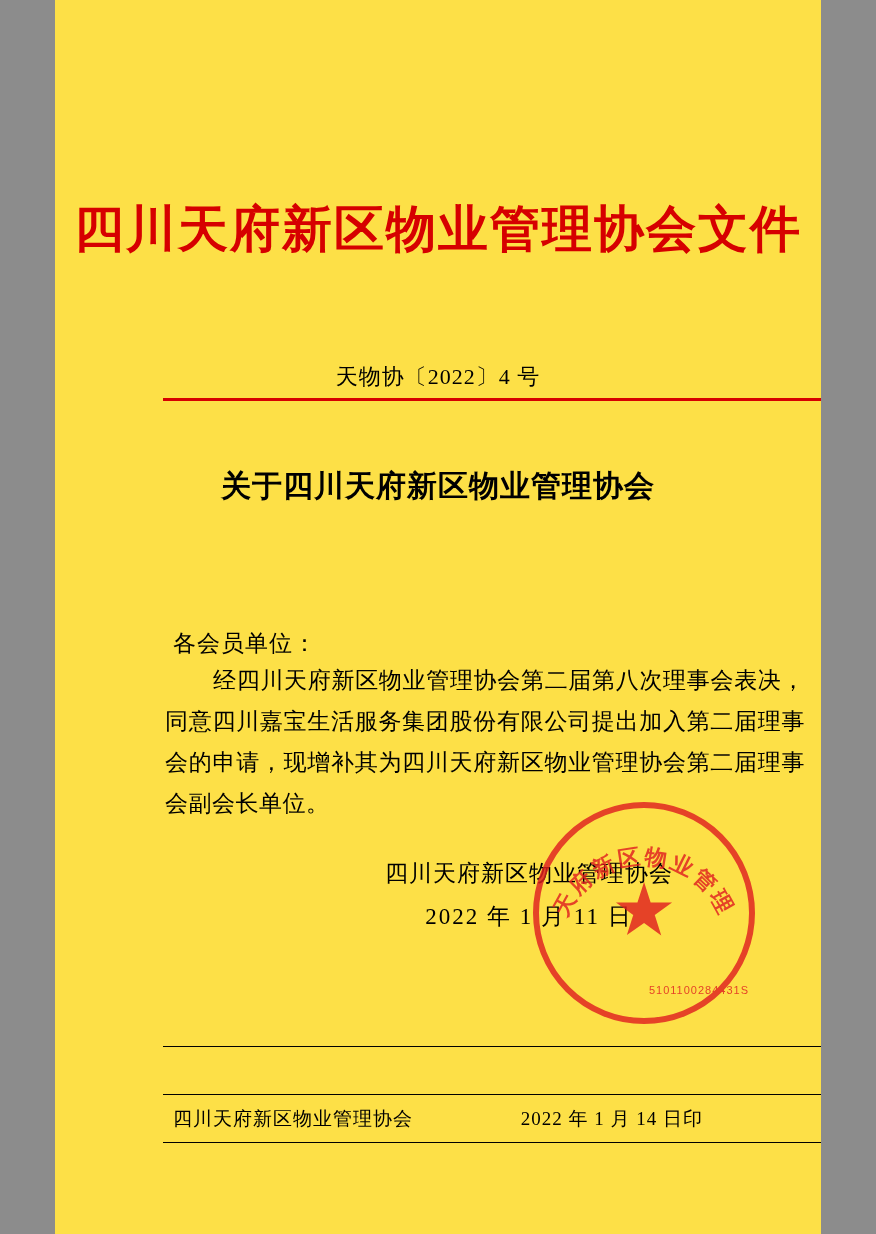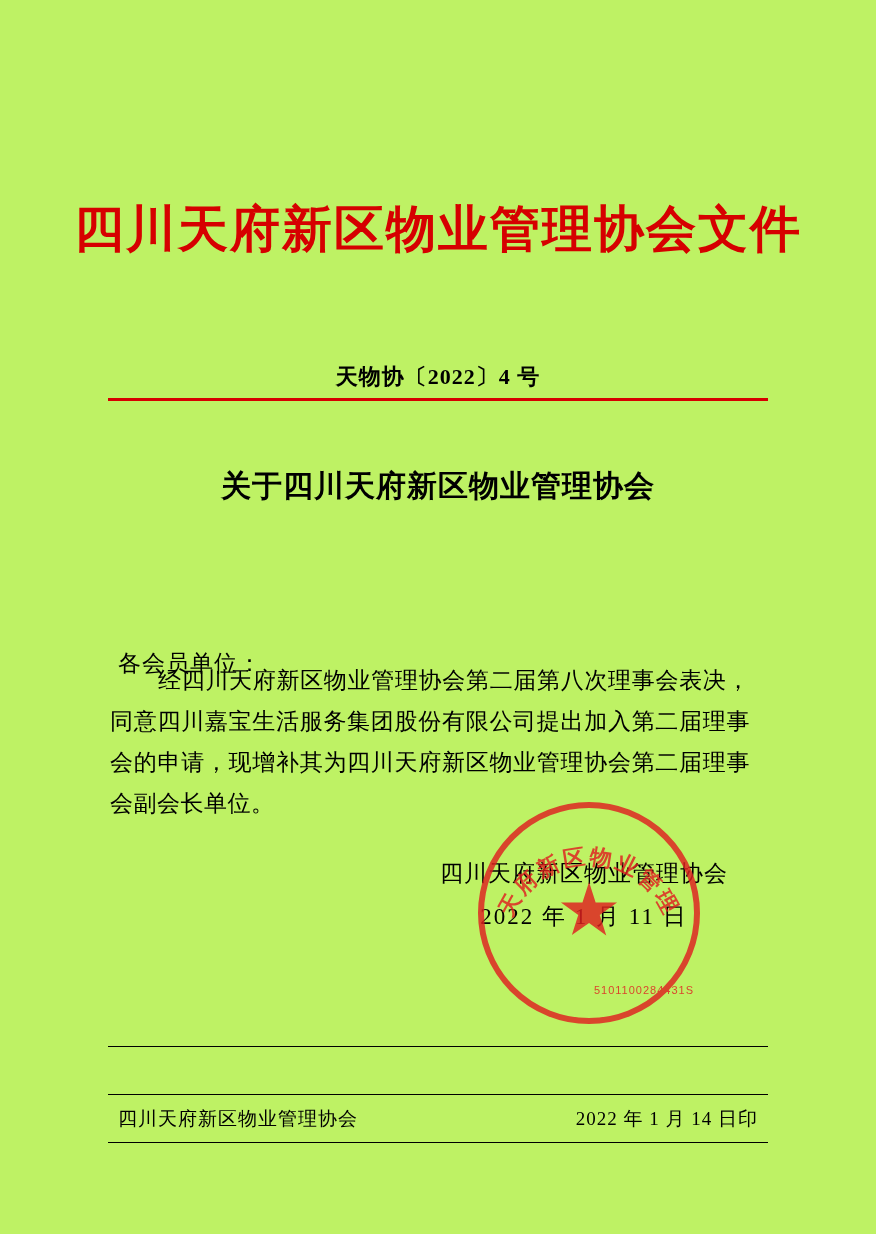--- a/index.html
+++ b/index.html
@@ -2,23 +2,23 @@
 <html lang="zh"><head>
 <meta charset="utf-8">
 <style>
   html, body {
     margin: 0;
     padding: 0;
     background: #8c8c8c;
   }
   .page {
     position: relative;
-    width: 876px;
+    width: 766px;
     height: 1234px;
-    background: #bef264;
+    background: #fde047;
     margin: 0 auto;
     overflow: hidden;
     font-family: "Liberation Serif", "DejaVu Serif", serif;
     color: #000000;
   }
 
   
   .doc-title {
     position: absolute;
     top: 196px;
@@ -34,21 +34,20 @@
   }
 
   .doc-number {
     position: absolute;
     top: 362px;
     left: 0;
     width: 100%;
     text-align: center;
     font-size: 22px;
     letter-spacing: 1px;
-    font-weight: bold;
   }
 
   .red-rule {
     position: absolute;
     top: 398px;
     left: 108px;
     width: 660px;
     height: 3px;
     background: #d60000;
   }
@@ -63,21 +62,21 @@
     font-size: 30px;
     font-weight: bold;
     line-height: 52px;
     letter-spacing: 1px;
   }
   .subject div { white-space: nowrap; }
 
   
   .salutation {
     position: absolute;
-    top: 648px;
+    top: 628px;
     left: 118px;
     font-size: 23px;
     letter-spacing: 1px;
   }
 
   .body-text {
     position: absolute;
     top: 660px;
     left: 110px;
     width: 640px;

